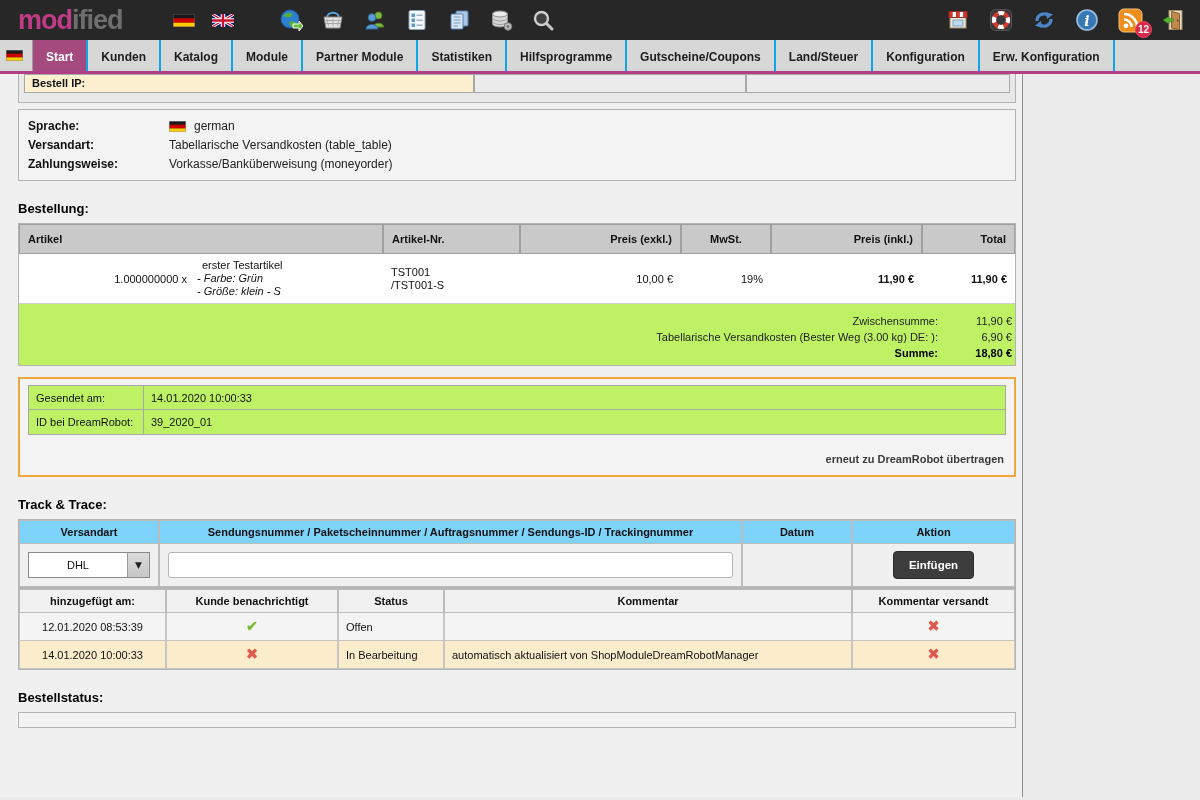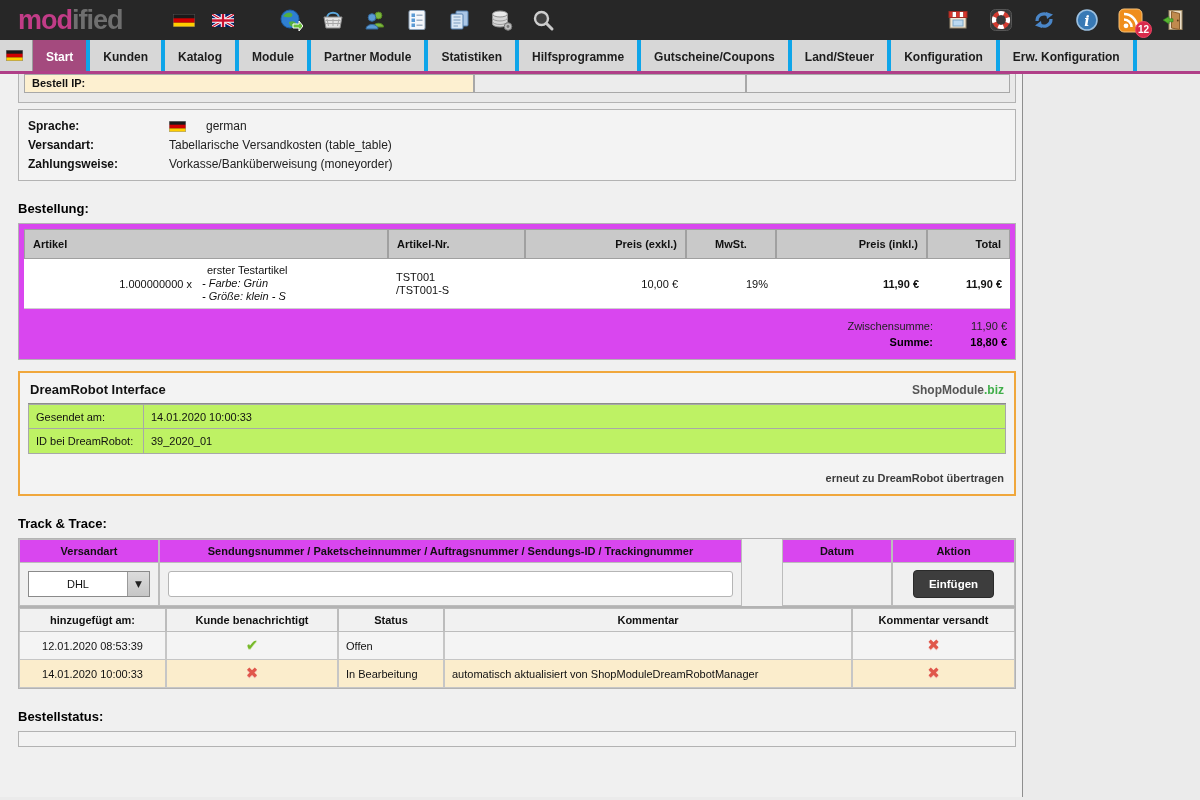--- a/index.html
+++ b/index.html
@@ -15,21 +15,21 @@
   .tb-icons { display:flex; gap:16px; margin-left:42px; align-items:center; }
   .tb-right { display:flex; gap:17px; margin-left:auto; align-items:center; }
   .tb-icon { position:relative; display:inline-flex; width:26px; height:26px; align-items:center; justify-content:center; cursor:pointer; }
   .badge { position:absolute; right:-9px; bottom:-5px; background:#d8294a; color:#fff; font-size:10px; font-weight:bold;
            border-radius:50%; width:17px; height:17px; display:flex; align-items:center; justify-content:center; border:1px solid #e46; }
 
   
   .navbar { height:34px; background:#d7d7d7; border-bottom:3px solid #b03f88; display:flex; align-items:stretch; }
   .nav-flag { display:flex; align-items:center; padding:0 9px 0 6px; }
   .tabs { display:flex; }
-  .tab { padding:0 13px; line-height:34px; font-size:12px; font-weight:bold; color:#1d1d1d; border-right:4px solid #0ea5e9; cursor:pointer; white-space:nowrap; }
+  .tab { padding:0 13px; line-height:34px; font-size:12px; font-weight:bold; color:#1d1d1d; border-right:2px solid #0ea5e9; cursor:pointer; white-space:nowrap; }
   .tab:first-child { border-left:1px solid #9c9c9c; }
   .tab.active { background:#a44a7e; color:#fff; }
 
   
   .page { display:flex; height:723px; }
   .content { width:1023px; background:#f0f0f0; border-right:1px solid #8e8e8e; padding-left:18px; }
   .gutter { flex:1; background:#ebebeb; }
   .bw { width:998px; }
 
   h2.sec { font-size:13px; font-weight:bold; color:#000; margin:20px 0 7px; }
@@ -39,24 +39,24 @@
   .ip-row { display:flex; }
   .ip-cell { border:1px solid #a8a8a8; height:19px; font-size:11px; padding:2px 7px; background:#ececec; }
   .ip-label { width:450px; background:#fdf0d0; font-weight:bold; }
   .ip-c2 { width:272px; }
   .ip-c3 { flex:1; }
 
   
   .info-box { margin-top:6px; border:1px solid #b3b3b3; background:#f3f3f3; padding:7px 0 6px; }
   .info-row { display:flex; align-items:center; line-height:19px; font-size:12px; }
   .info-label { width:150px; padding-left:9px; font-weight:bold; }
-  .info-value { display:flex; align-items:center; gap:20px; color:#222; }
-
-  
-  .order-box { border:1px solid #b3b3b3; background:#d946ef; padding:5px; }
+  .info-value { display:flex; align-items:center; gap:8px; color:#222; }
+
+  
+  .order-box { border:1px solid #b3b3b3; background:#bef264; }
   .o-row { display:flex; }
   .o-h { background:#c9c9c9; border:1px solid #a0a0a0; font-size:11px; font-weight:bold; padding:8px; }
   .c-art { width:364px; }
   .c-sku { width:137px; }
   .c-pex { width:161px; text-align:right; }
   .c-mwst{ width:90px;  text-align:center; }
   .c-pin { width:151px; text-align:right; }
   .c-tot { flex:1;      text-align:right; }
   .o-item { background:#fff; border-bottom:1px solid #cfcfcf; font-size:11px; }
   .o-item > div { padding:5px 8px; display:flex; align-items:center; }
@@ -81,22 +81,22 @@
   .dr-brand .tld { color:#3fae49; }
   .dr-row { display:flex; }
   .dr-row + .dr-row > div { border-top:none; }
   .dr-cell { border:1px solid #a8a8a8; background:#bef264; font-size:11px; padding:0 7px; height:25px; display:flex; align-items:center; }
   .dr-label { width:116px; }
   .dr-value { flex:1; border-left:none; }
   .dr-action { text-align:right; font-size:11px; font-weight:bold; color:#3c3c3c; margin-top:18px; padding-right:2px; cursor:pointer; }
 
   
   .tt-box { border:1px solid #b3b3b3; background:#f0f0f0; }
-  .tt-h { border:1px solid #bcbcbc; background:#d946ef; font-size:11px; font-weight:bold; text-align:center; padding:5px 16px; }
-  .t-c1 { width:140px; } .t-c2 { width:583px; } .t-c3 { width:110px;margin-left:40px; } .t-c4 { flex:1; }
+  .tt-h { border:1px solid #bcbcbc; background:#7dd3fc; font-size:11px; font-weight:bold; text-align:center; padding:5px 16px; }
+  .t-c1 { width:140px; } .t-c2 { width:583px; } .t-c3 { width:110px; } .t-c4 { flex:1; }
   .tt-cell { border:1px solid #bcbcbc; border-top:none; padding:7px 8px; display:flex; align-items:center; }
   .tt-cell.center { justify-content:center; }
   .selectbox { display:flex; width:122px; height:26px; border:1px solid #8a8a8a; background:#fff; cursor:pointer; }
   .selectbox .val { flex:1; display:flex; align-items:center; justify-content:center; font-size:11px; }
   .selectbox .btn { width:22px; background:linear-gradient(#dcdcdc,#c6c6c6); border-left:1px solid #9a9a9a;
                     display:flex; align-items:center; justify-content:center; font-size:9px; color:#222; font-family:"DejaVu Sans",sans-serif; }
   .txt-input { width:100%; height:26px; border:1px solid #b5b5b5; border-radius:3px; background:#fff; padding:0 7px; font-size:11px; font-family:inherit; }
   .btn-dark { background:#3d3d3d; color:#fff; font-weight:bold; font-size:11.5px; border:1px solid #2a2a2a; border-radius:4px; padding:7px 15px; cursor:pointer; font-family:inherit; }
 
   
@@ -337,32 +337,32 @@
       <div class="c-pex num">10,00 €</div>
       <div class="c-mwst num">19%</div>
       <div class="c-pin num b">11,90 €</div>
       <div class="c-tot num b">11,90 €</div>
     </div>
     <div class="o-summary">
           <div class="sum-line">
             <span class="sum-label">Zwischensumme:</span>
             <span class="sum-value">11,90 €</span>
           </div>
+          <div class="sum-line">
+            <span class="sum-label">Tabellarische Versandkosten (Bester Weg (3.00 kg) DE: ):</span>
+            <span class="sum-value">6,90 €</span>
+          </div>
           <div class="sum-line bold">
             <span class="sum-label">Summe:</span>
             <span class="sum-value">18,80 €</span>
           </div>
         </div>
   </section>
 
   <section class="dr-box bw">
-    <div class="dr-head">
-      <span class="dr-title">DreamRobot Interface</span>
-      <span class="dr-brand"><span>ShopModule</span><span class="tld">.biz</span></span>
-    </div>
     <div class="dr-row">
       <div class="dr-cell dr-label">Gesendet am:</div>
       <div class="dr-cell dr-value">14.01.2020 10:00:33</div>
     </div>
     <div class="dr-row">
       <div class="dr-cell dr-label">ID bei DreamRobot:</div>
       <div class="dr-cell dr-value">39_2020_01</div>
     </div>
     <div class="dr-action">erneut zu DreamRobot übertragen</div>
   </section>

